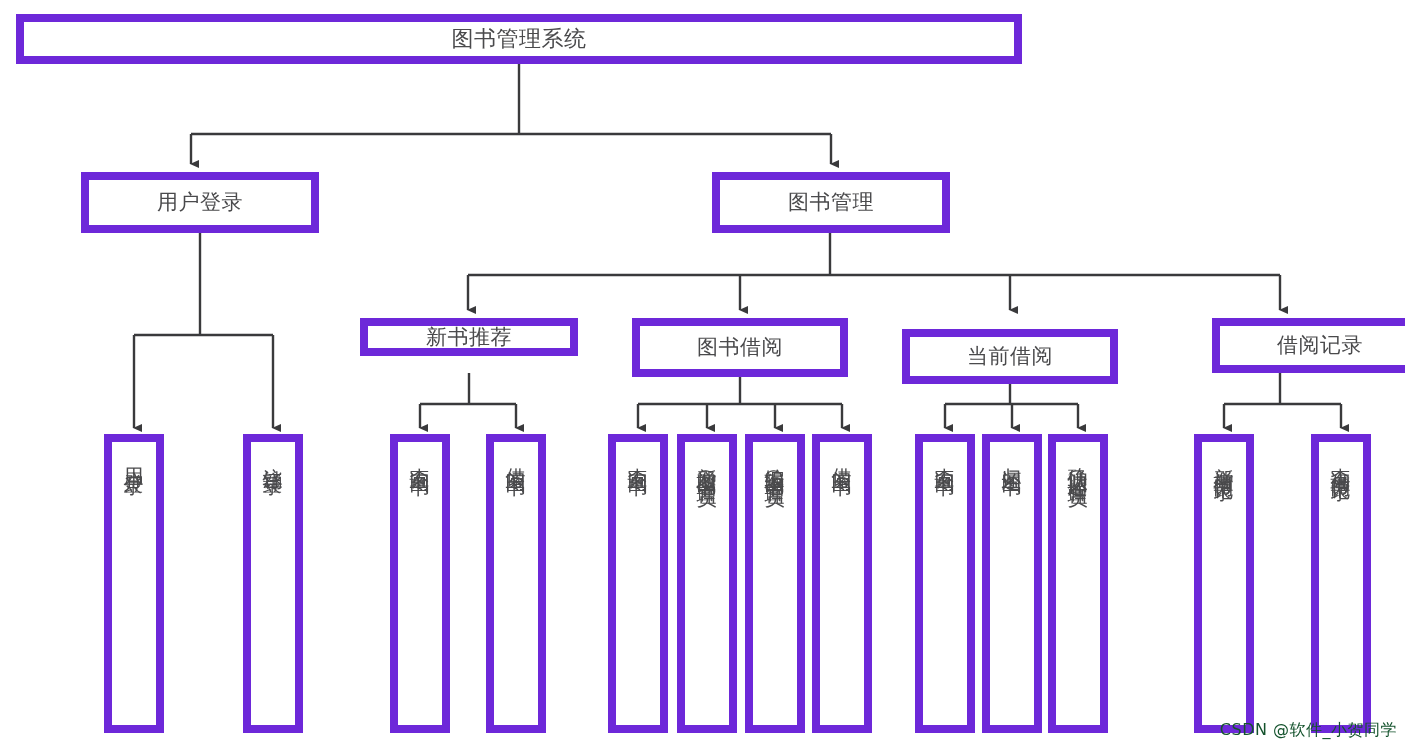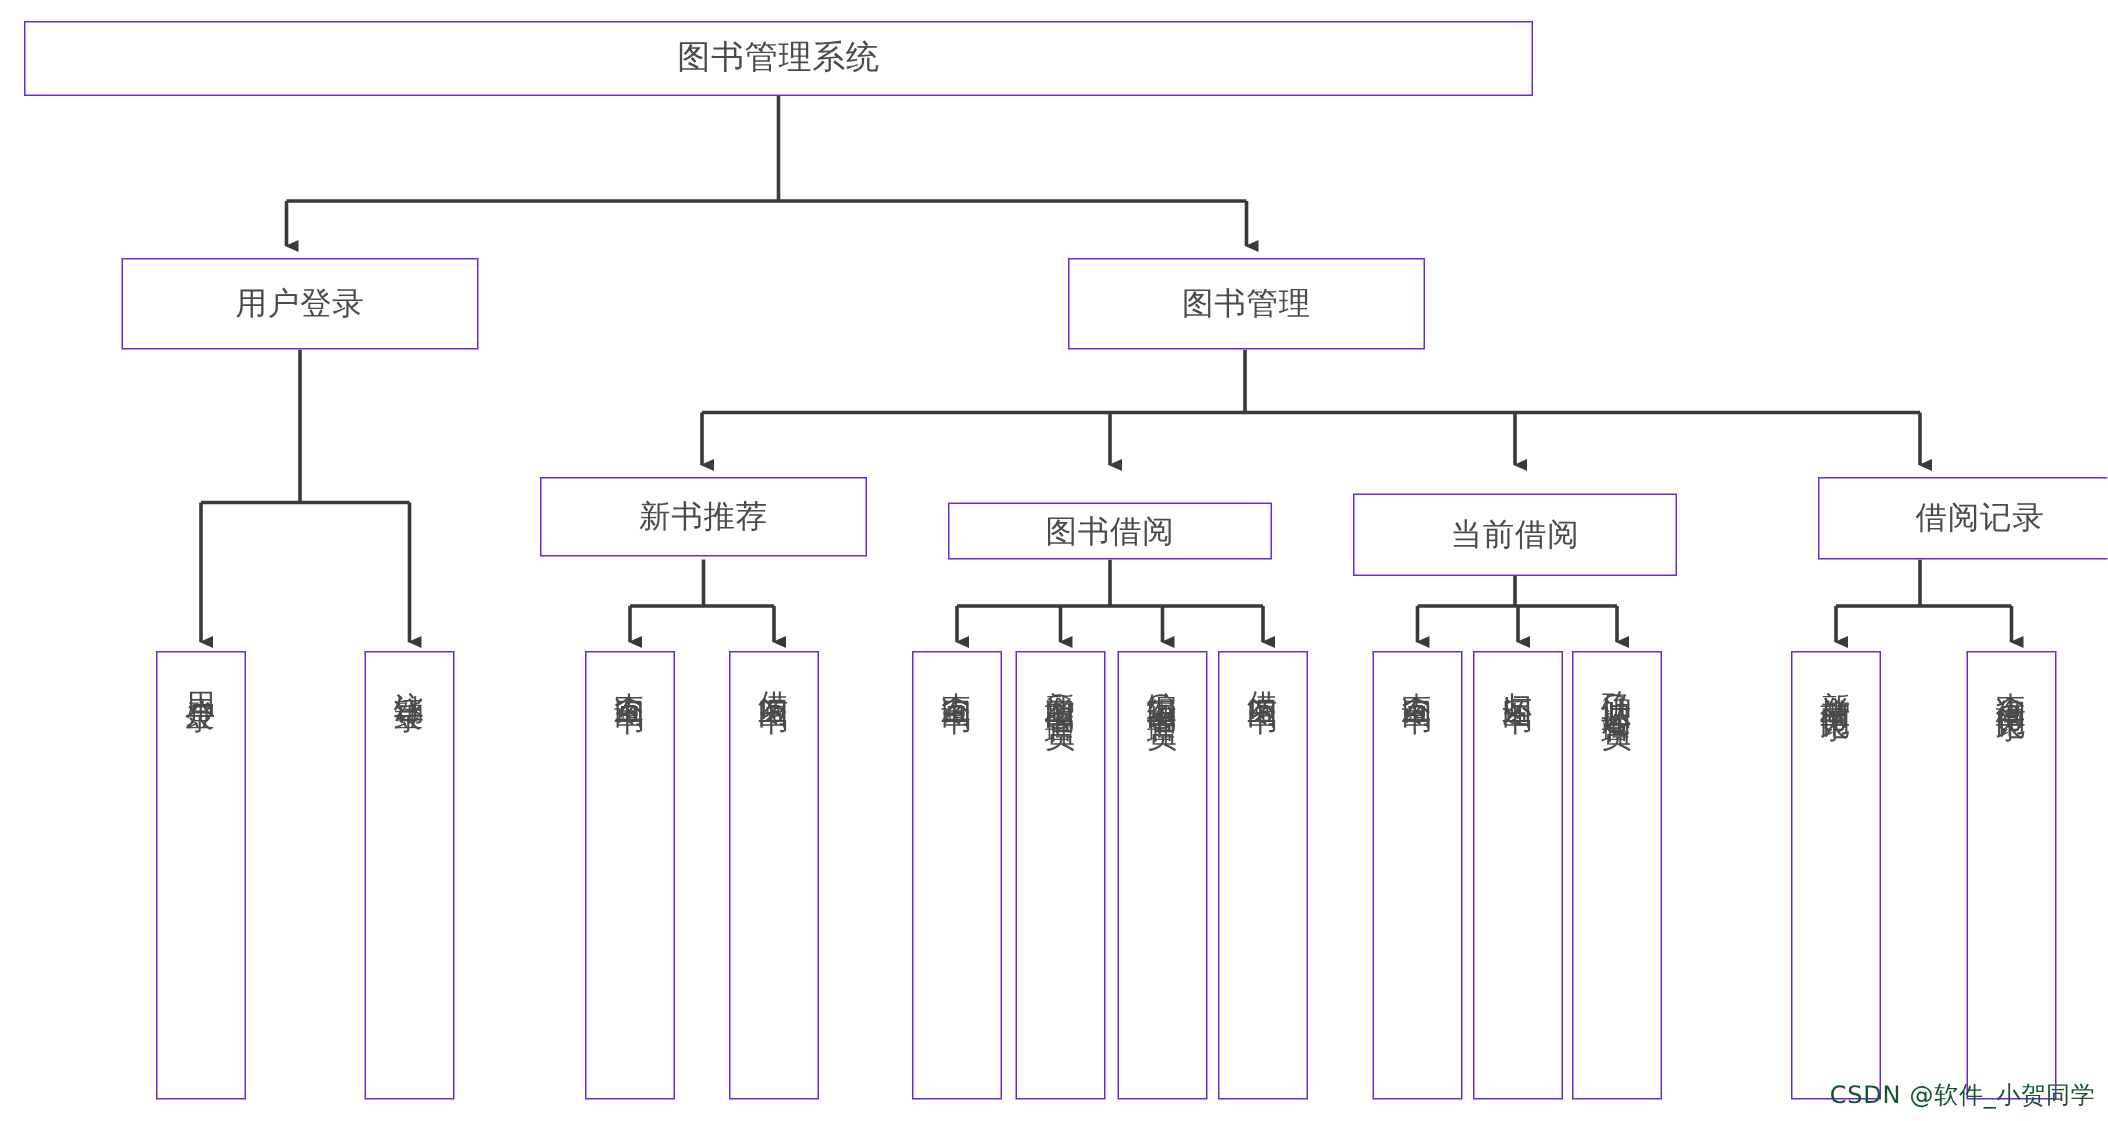--- a/index.html
+++ b/index.html
@@ -23,21 +23,21 @@
     left: 0;
     top: 0;
     width: 1405px;
     height: 747px;
     pointer-events: none;
   }
   .node {
     position: absolute;
     box-sizing: border-box;
     background: #ffffff;
-    border: 1px solid #6d28d9;
+    border: 8px solid #6d28d9;
     display: flex;
     align-items: center;
     justify-content: center;
     color: #4a4a4c;
   }
   .node .label {
     display: block;
     text-align: center;
     line-height: 1.18;
     white-space: nowrap;
@@ -133,24 +133,24 @@
     <span class="label">图书管理系统</span>
   </div>
 
   <div class="node horiz" style="left:81px; top:172px; width:238px; height:61px;">
     <span class="label">用户登录</span>
   </div>
   <div class="node horiz" style="left:712px; top:172px; width:238px; height:61px;">
     <span class="label">图书管理</span>
   </div>
 
-  <div class="node horiz" style="left:360px; top:318px; width:218px; height:53px;">
+  <div class="node horiz" style="left:360px; top:318px; width:218px; height:38px;">
     <span class="label">新书推荐</span>
   </div>
-  <div class="node horiz" style="left:632px; top:335px; width:216px; height:38px;">
+  <div class="node horiz" style="left:632px; top:318px; width:216px; height:59px;">
     <span class="label">图书借阅</span>
   </div>
   <div class="node horiz" style="left:902px; top:318px; width:216px; height:55px;margin-top:11px;">
     <span class="label">当前借阅</span>
   </div>
   <div class="node horiz" style="left:1172px; top:318px; width:216px; height:55px;margin-left:40px;">
     <span class="label">借阅记录</span>
   </div>
 
   <div class="node vert" style="left:104px; top:434px; width:60px; height:299px;">

